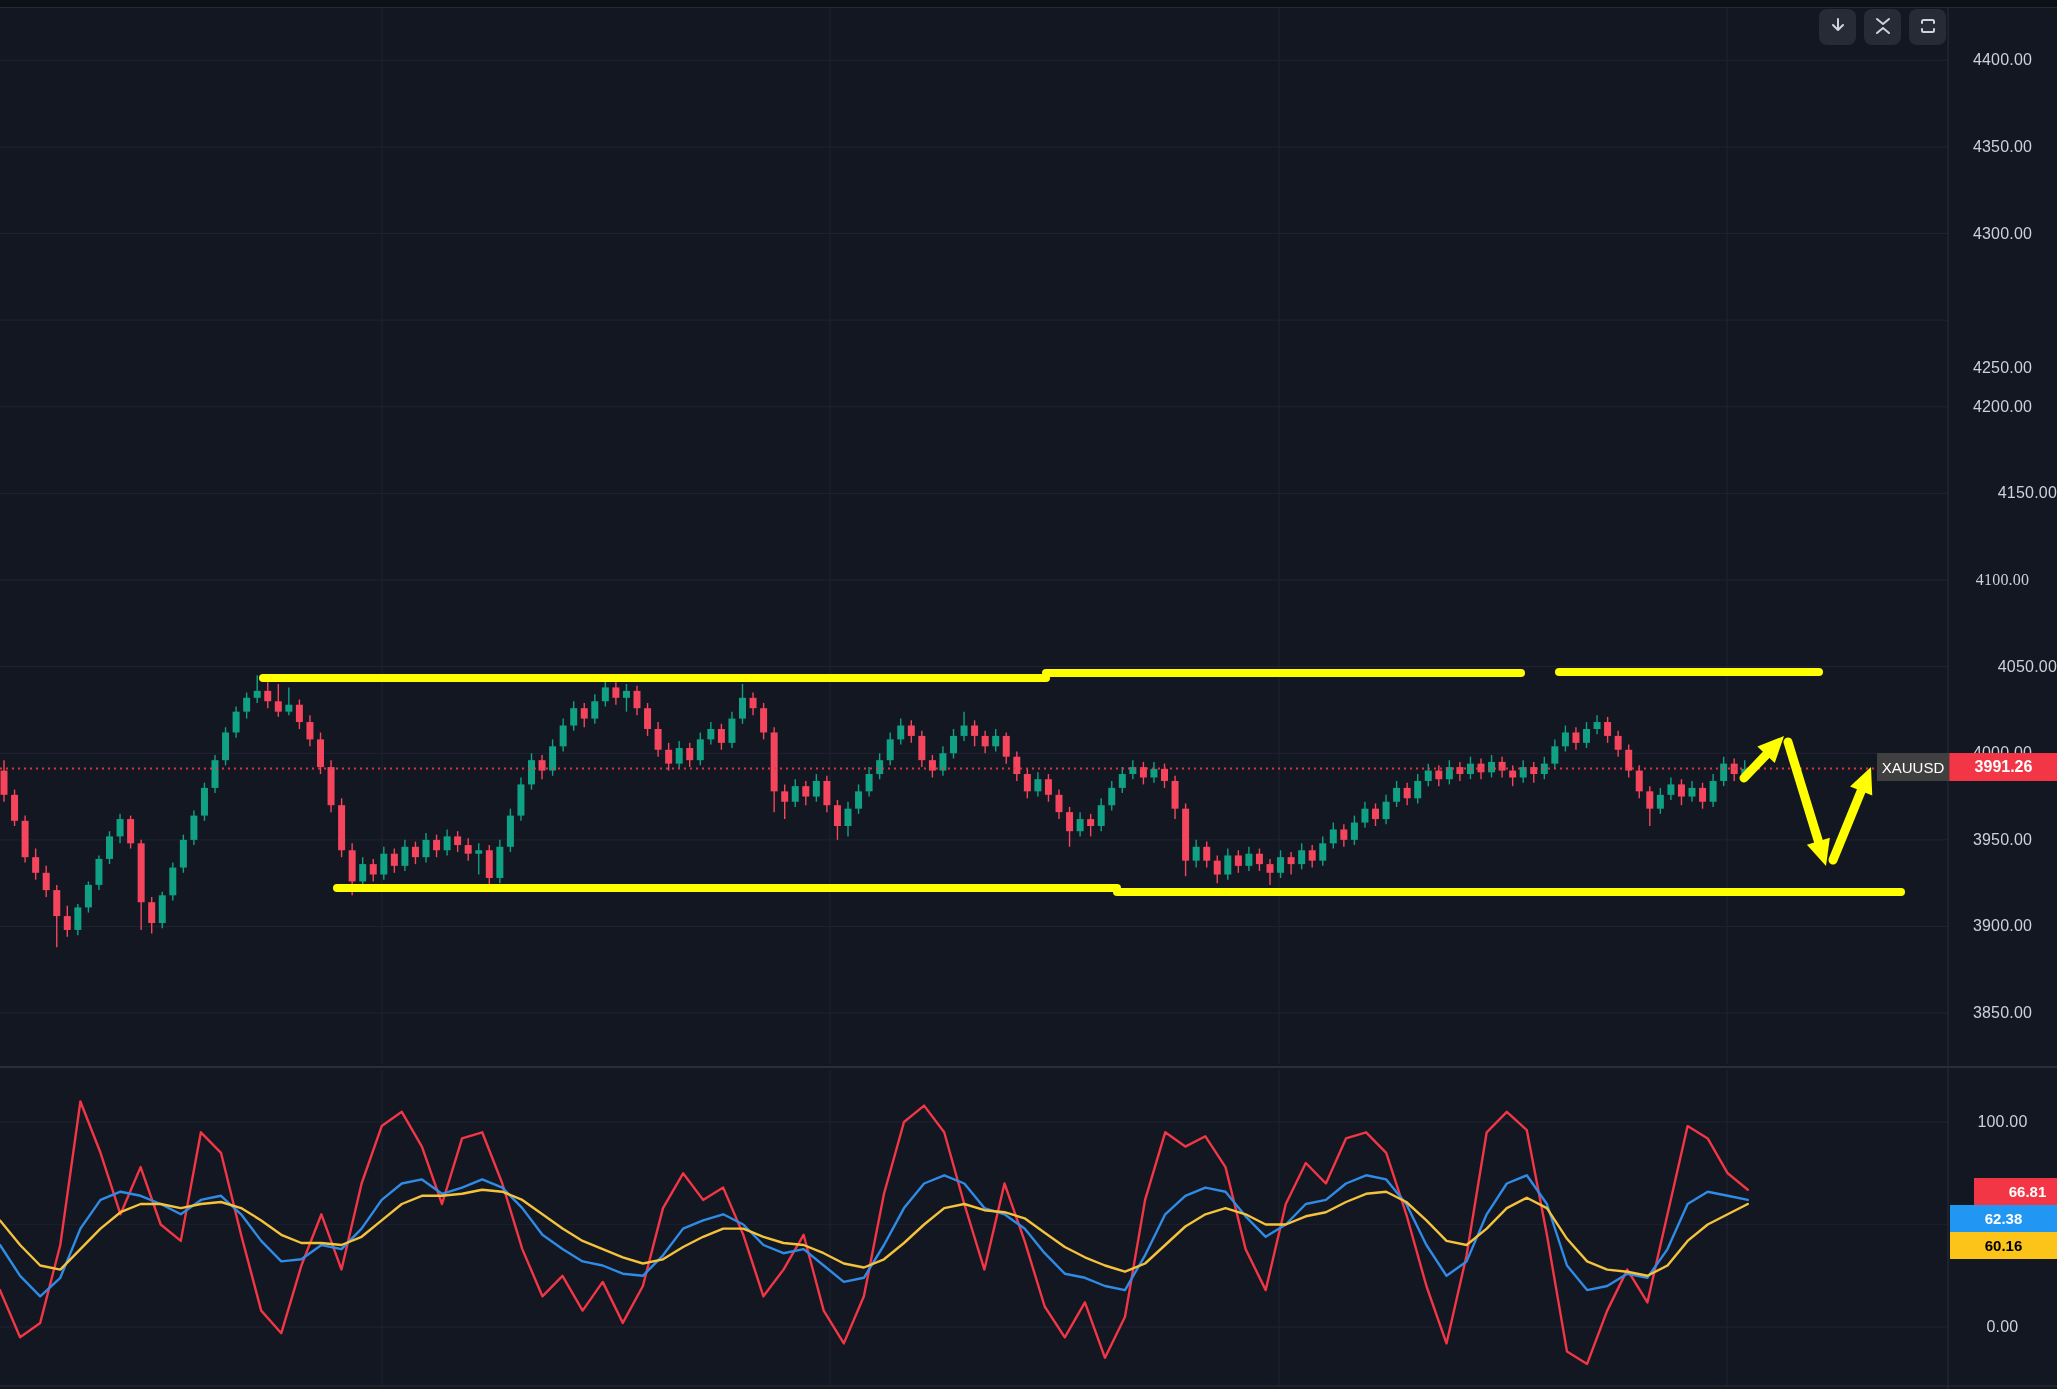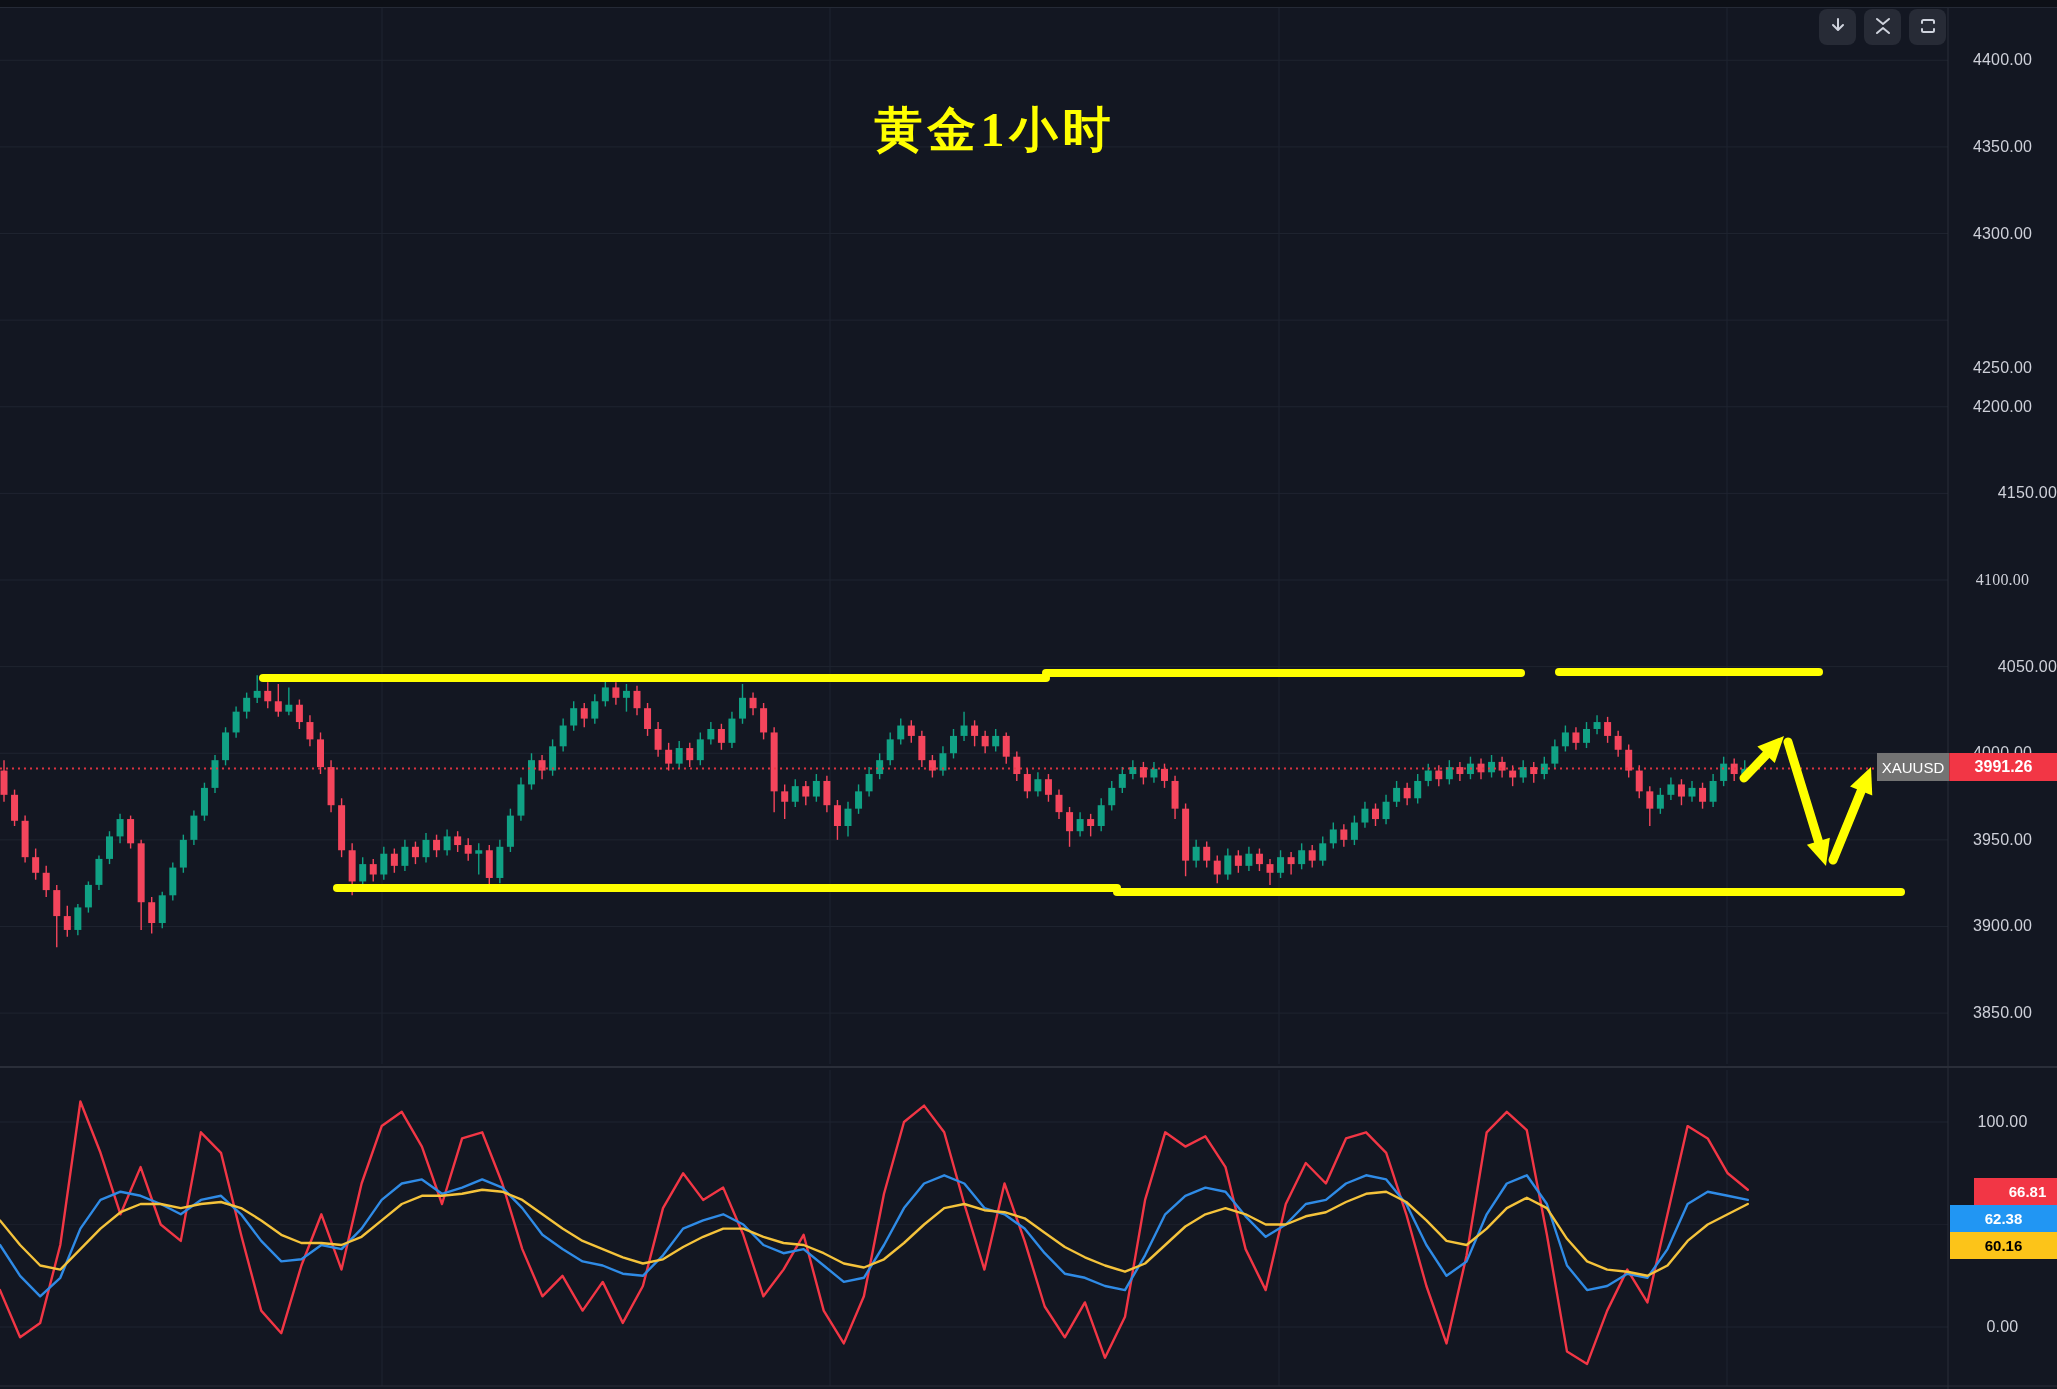--- a/index.html
+++ b/index.html
@@ -13,21 +13,21 @@
         display:flex;align-items:center;justify-content:center;padding:0;}
   .tbtn svg{stroke:#cfd3dd;fill:none;stroke-width:2;stroke-linecap:round;stroke-linejoin:round;}
   #chart-title{position:absolute;left:825px;top:98px;width:340px;text-align:center;
         font-family:"Liberation Serif","DejaVu Serif",serif;font-weight:bold;font-size:48px;
         color:#ffff00;letter-spacing:5px;white-space:nowrap;}
   .axis-area{position:absolute;left:1948px;top:0;width:109px;height:1389px;}
   .tick{position:absolute;left:1948px;width:109px;text-align:center;color:#ced0d9;
         font-size:16px;letter-spacing:.2px;}
   .pricebox{position:absolute;height:28px;display:flex;align-items:center;justify-content:center;
         font-size:15px;color:#fff;}
-  #sym-box{left:1877px;top:753px;width:72px;background:#737373;border-right:1px solid #c62b38;}
+  #sym-box{left:1877px;top:753px;width:72px;background:#404040;border-right:1px solid #c62b38;}
   #price-box{left:1950px;top:753px;width:107px;background:#f23645;font-weight:bold;font-size:16px;}
   .badge{position:absolute;left:1950px;width:107px;height:27px;display:flex;align-items:center;
         justify-content:center;font-size:15px;font-weight:bold;}
 </style>
 </head>
 <body>
 
 <div id="root">
   <svg id="cv" width="2057" height="1389">
       <rect x="0" y="0" width="2057" height="1389" fill="#131722"></rect>
@@ -426,21 +426,20 @@
     <button class="tbtn">
       <span>
         <svg width="20" height="20" viewBox="0 0 20 20">
           <path d="M4 7 v-1.5 a1.5 1.5 0 0 1 1.5 -1.5 h9 a1.5 1.5 0 0 1 1.5 1.5 v1.5"></path>
           <path d="M4 13 v1.5 a1.5 1.5 0 0 0 1.5 1.5 h9 a1.5 1.5 0 0 0 1.5 -1.5 v-1.5"></path>
         </svg>
       </span>
     </button>
   </div>
 
-  <div id="chart-title">黄金1小时</div>
 
   <div class="axis-area"></div>
   <div id="price-ticks">
       <div class="tick" style="top: 51.28px;">4400.00</div>
       <div class="tick" style="top: 137.9px;">4350.00</div>
       <div class="tick" style="top: 224.52px;">4300.00</div>
       <div class="tick" style="top: 311.14px; margin-top: 48px;">4250.00</div>
       <div class="tick" style="top: 397.76px;">4200.00</div>
       <div class="tick" style="top: 484.38px; text-align: right;">4150.00</div>
       <div class="tick" style="top: 571px; font-family: Liberation Serif, serif;">4100.00</div>

